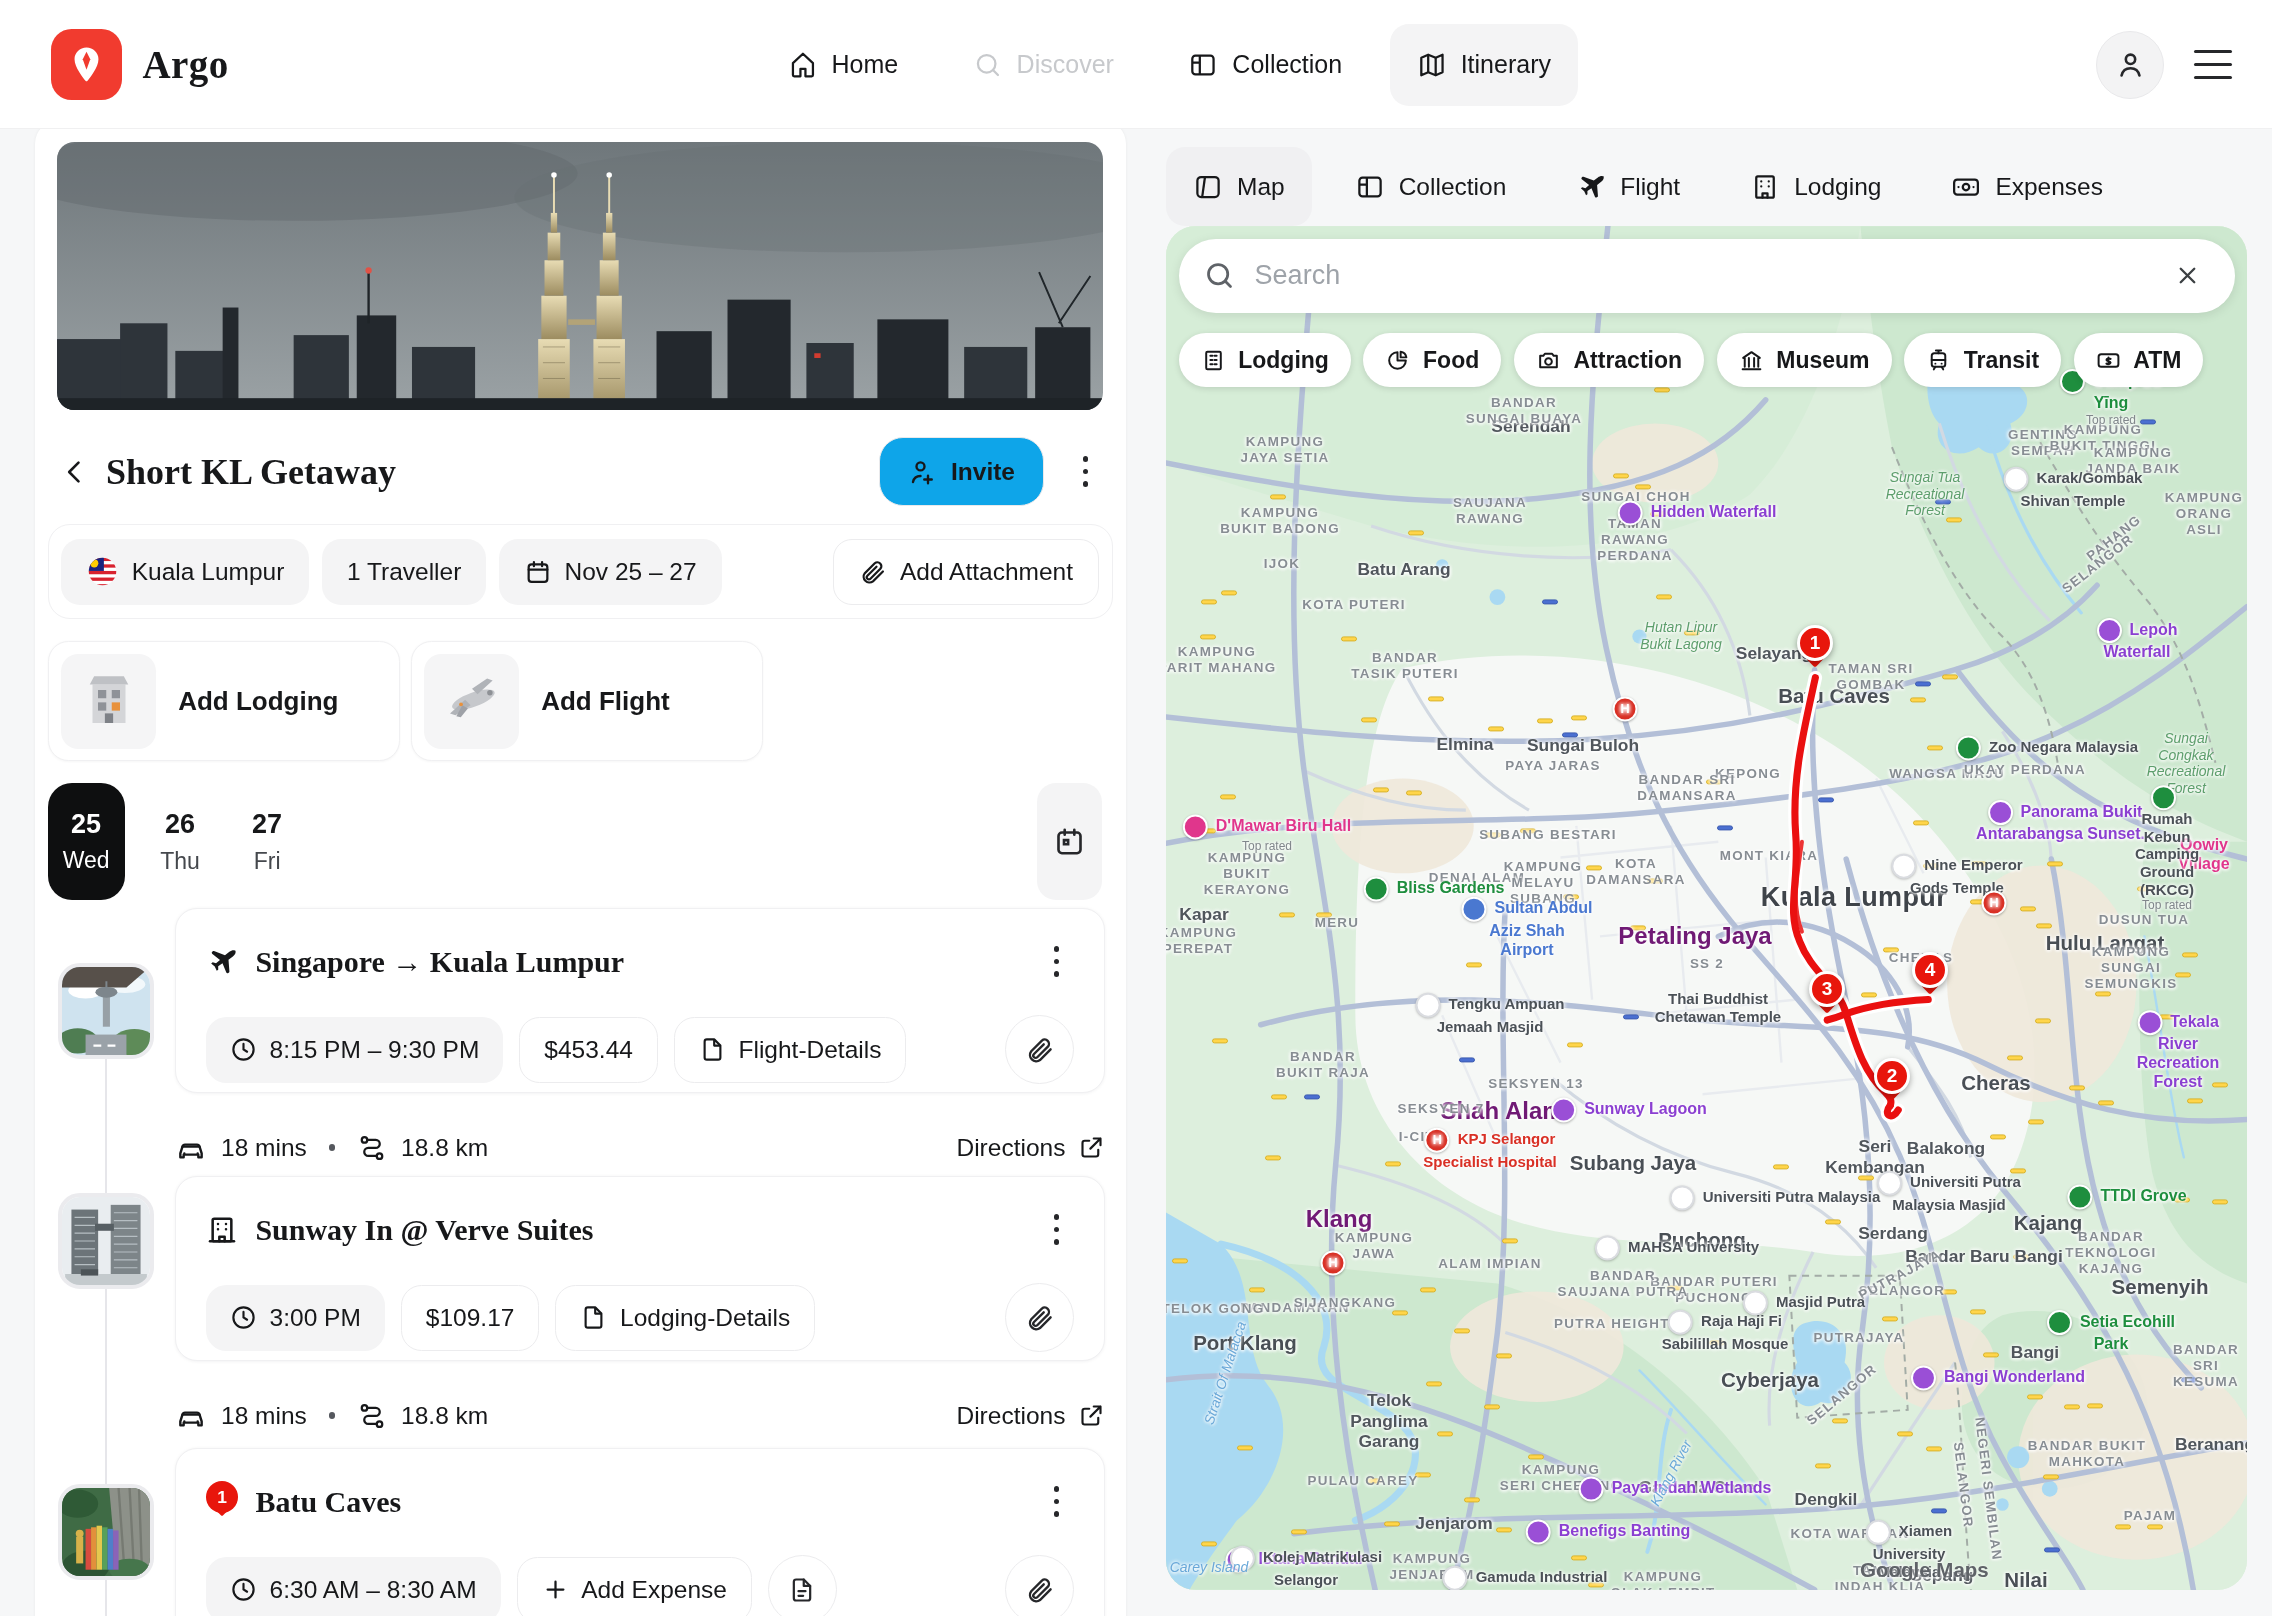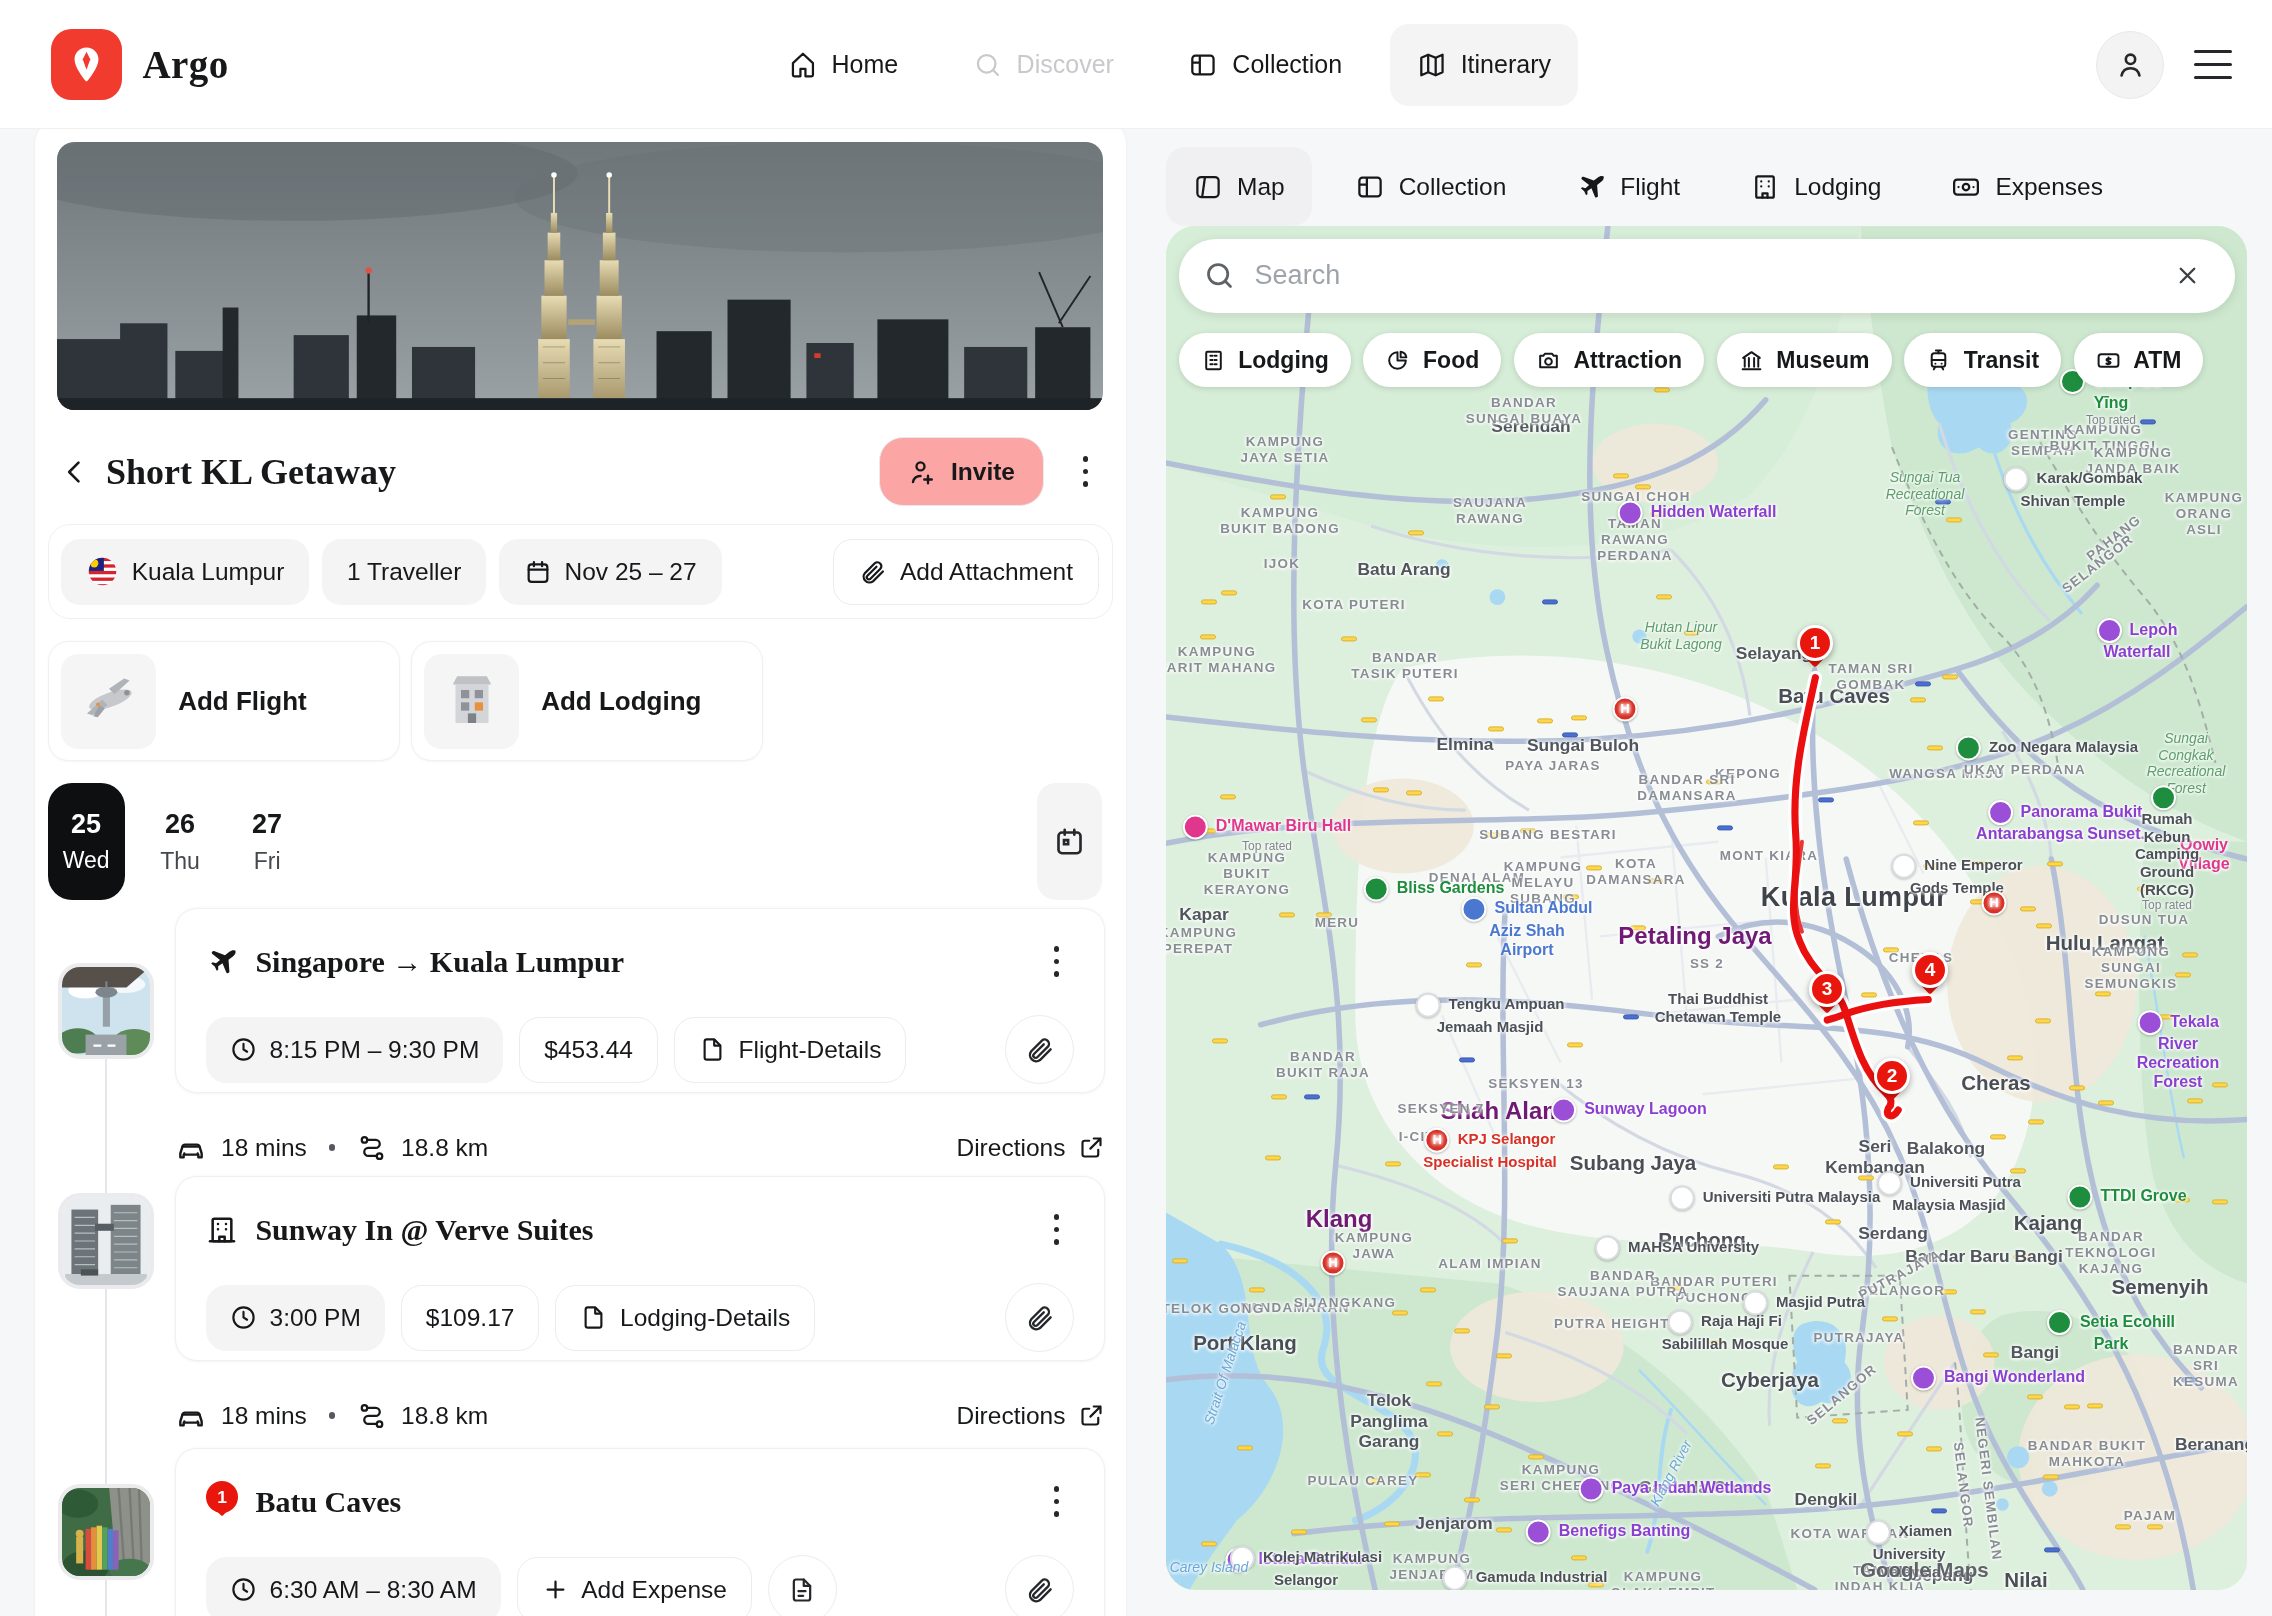--- a/index.html
+++ b/index.html
@@ -23,21 +23,21 @@
   .burger{width:38px;display:flex;flex-direction:column;gap:9.5px;cursor:pointer}
   .burger span{height:3.2px;background:#26272a;border-radius:1.6px}
 
   
   .left-card{position:absolute;left:35px;top:120px;width:1091px;height:1547px;background:#fff;border-radius:24px;box-shadow:0 0.8px 3.2px rgba(20,24,34,.06)}
   .hero{position:absolute;left:22px;top:22px;width:1046px;height:268px;border-radius:17.4px;overflow:hidden}
   .title-row{position:absolute;left:22px;top:316px;width:1046px;height:71px;display:flex;align-items:center}
   .back{width:35px;height:35px;margin-right:14px;cursor:pointer;display:flex;align-items:center;justify-content:center}
   .trip-title{font-size:36px;font-weight:700}
   .title-actions{margin-left:auto;display:flex;align-items:center;gap:24px}
-  .btn-invite{height:69px;padding:4px 28px;border:1.6px solid #e9e9eb;border-radius:24px;display:flex;align-items:center;gap:12.6px;font-size:24.5px;font-weight:600;cursor:pointer;background:#fca5a5}
+  .btn-invite{height:69px;padding:4px 28px;border:1.6px solid #e9e9eb;border-radius:24px;display:flex;align-items:center;gap:12.6px;font-size:24.5px;font-weight:600;cursor:pointer;background:#0ea5e9}
   .kebab{width:35px;height:51px;display:flex;flex-direction:column;align-items:center;justify-content:center;gap:7px;cursor:pointer}
   .kebab i{width:5.5px;height:5.5px;border-radius:50%;background:#26272a}
   .tags-box{position:absolute;left:12.6px;top:404px;width:1065px;height:95px;border:1.6px solid #f0f0f2;border-radius:22px;display:flex;align-items:center;padding:0 12.6px;gap:12.6px}
   .tag{height:66px;padding:0 25px;border-radius:19px;background:#f4f4f5;display:flex;align-items:center;gap:12.6px;font-size:24.5px;font-weight:500}
   .tag.line{background:#fff;border:1.6px solid #ececee;margin-left:auto}
   .add-row{position:absolute;left:12.6px;top:521px;display:flex;gap:11px}
   .add-card{width:352px;height:120px;border:1.6px solid #f0f0f2;border-radius:20.5px;background:#fff;display:flex;align-items:center;gap:22px;padding:0 12.6px;cursor:pointer;box-shadow:0 0.8px 2.4px rgba(20,24,34,.04)}
   .add-tile{width:95px;height:95px;border-radius:17.4px;background:#f5f5f6;display:flex;align-items:center;justify-content:center}
   .add-label{font-size:26px;font-weight:700}
   .dates-row{position:absolute;left:12.6px;top:663px;width:1065px;height:117px}
@@ -289,44 +289,44 @@
           <path d="M20.5 11.5 12 20a5 5 0 0 1-7-7l8.5-8.5a3.4 3.4 0 0 1 4.8 4.8L9.8 17.8a1.8 1.8 0 0 1-2.6-2.6L15 7.5"></path>
         </svg>
       <span>Add Attachment</span>
     </div>
   </div>
 
   <div class="add-row">
     <div class="add-card">
       <div class="add-tile">
         <svg width="66" height="66" viewBox="0 0 24 24">
+            <rect x="6" y="6" width="12" height="14" fill="#d4d5d8"></rect>
+            <path d="M5 6h14l-1.6-3H6.6z" fill="#bfc1c5"></path>
+            <rect x="8" y="8" width="3" height="3" fill="#8f9298"></rect>
+            <rect x="13" y="8" width="3" height="3" fill="#8f9298"></rect>
+            <rect x="8" y="12.5" width="3" height="3" fill="#8f9298"></rect>
+            <rect x="13" y="12.5" width="3" height="3" fill="#e8913c"></rect>
+            <rect x="10.5" y="16.5" width="3" height="3.5" fill="#7e8187"></rect>
+          </svg>
+      </div>
+      <div class="add-label">Add Lodging</div>
+    </div>
+    <div class="add-card">
+      <div class="add-tile">
+        <svg width="66" height="66" viewBox="0 0 24 24">
             <g fill="#c6c8cc">
               <ellipse cx="12.5" cy="11.5" rx="8.2" ry="2.6" transform="rotate(-20 12.5 11.5)"></ellipse>
               <path d="m9.5 11.5-5.5 5 2 .7 5.5-3.7zM14 9.5l5.5-5-2-.7-5.5 3.7z" fill="#b0b3b8"></path>
               <path d="m8.5 13.5-2.2 4 1.6.4 2.6-3.2z" fill="#9ea1a7"></path>
               <circle cx="18.5" cy="9" r="1" fill="#8e9196"></circle>
             </g>
             <circle cx="8" cy="13.2" r=".7" fill="#e8913c"></circle>
           </svg>
       </div>
       <div class="add-label">Add Flight</div>
-    </div>
-    <div class="add-card">
-      <div class="add-tile">
-        <svg width="66" height="66" viewBox="0 0 24 24">
-            <rect x="6" y="6" width="12" height="14" fill="#d4d5d8"></rect>
-            <path d="M5 6h14l-1.6-3H6.6z" fill="#bfc1c5"></path>
-            <rect x="8" y="8" width="3" height="3" fill="#8f9298"></rect>
-            <rect x="13" y="8" width="3" height="3" fill="#8f9298"></rect>
-            <rect x="8" y="12.5" width="3" height="3" fill="#8f9298"></rect>
-            <rect x="13" y="12.5" width="3" height="3" fill="#e8913c"></rect>
-            <rect x="10.5" y="16.5" width="3" height="3.5" fill="#7e8187"></rect>
-          </svg>
-      </div>
-      <div class="add-label">Add Lodging</div>
     </div>
   </div>
 
   <div class="dates-row">
     <div class="day-active">
       <span class="n">25</span>
         <span class="w">Wed</span>
     </div>
     <div class="day" style="left:93px">
       <span class="n">26</span>

